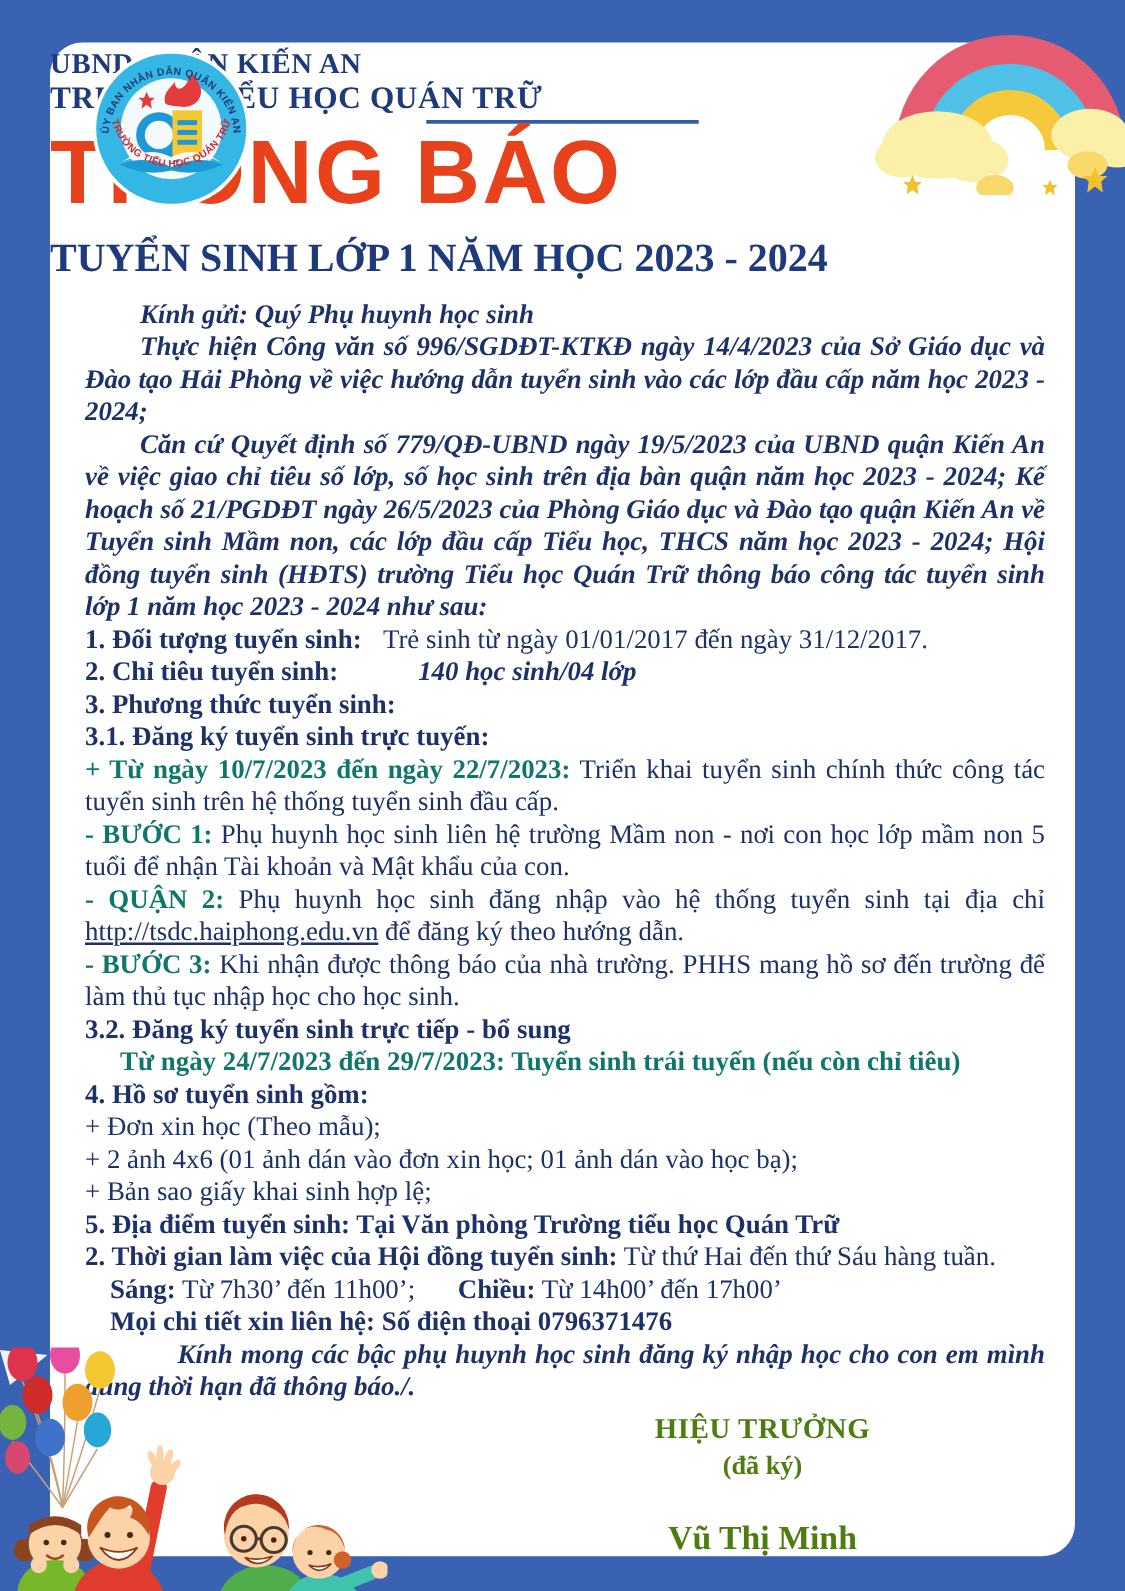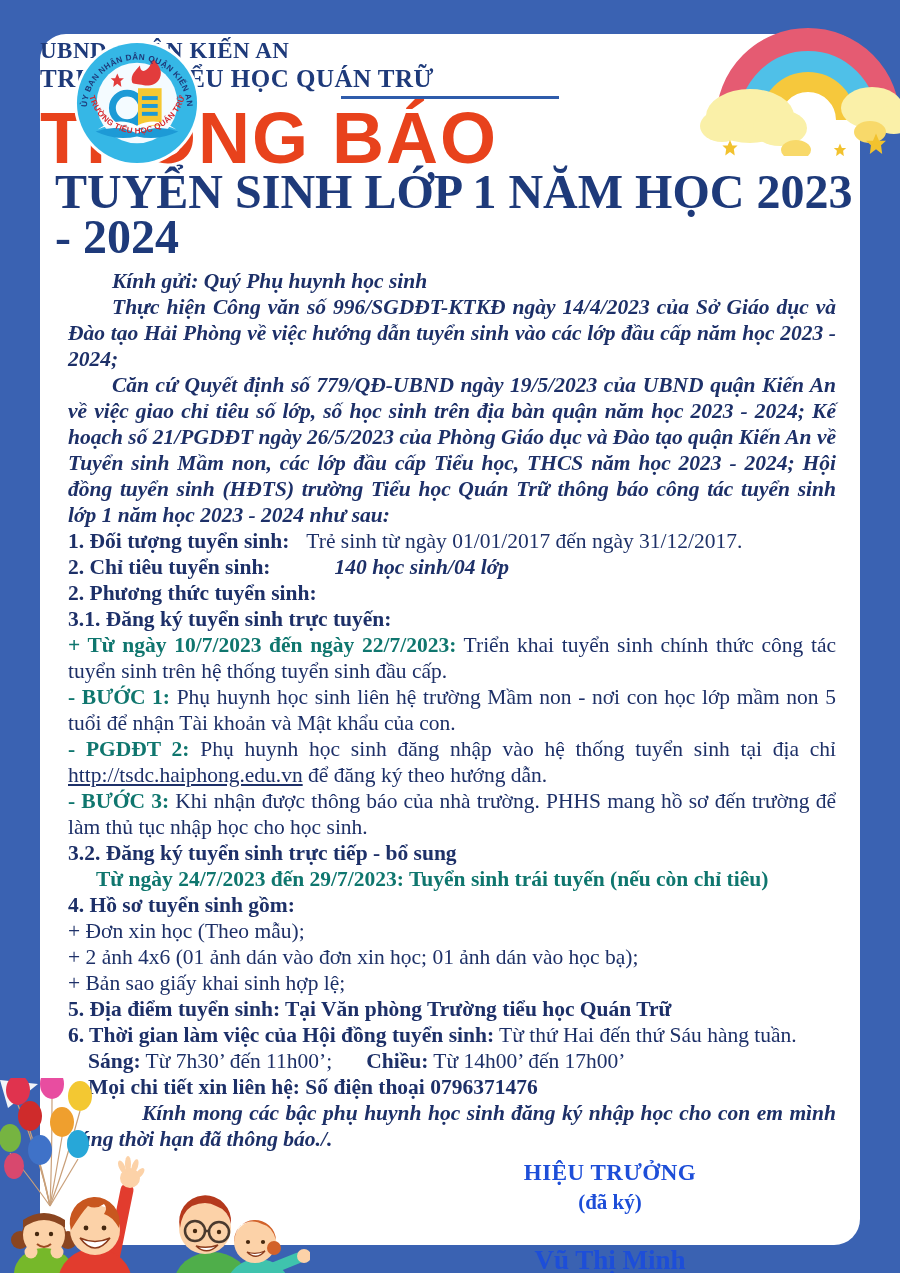--- a/index.html
+++ b/index.html
@@ -18,40 +18,40 @@
 
   .header { text-align:left; padding-top:4px; color:#1e3a7a; }
   .org1 { font-size:23px; font-weight:bold; letter-spacing:.5px; }
   .org2 { font-size:25px; font-weight:bold; margin-top:1px; letter-spacing:.5px; }
   .hrule { width:218px; height:3px; background:#2f5cab; margin:3px auto 0; }
   .main-title {
     font-family:"Liberation Sans","DejaVu Sans",sans-serif;
     font-weight:bold; color:#e8421c; font-size:72px; line-height:60px;
     letter-spacing:2px; margin-top:9px;
   }
-  .sub-title { font-weight:bold; color:#1e3a7a; font-size:48px; line-height:45px; margin-top:1px;padding-left:15px; }
+  .sub-title { font-weight:bold; color:#1e3a7a; font-size:32px; line-height:45px; margin-top:16px; }
 
   .doc { padding:9px 24px 0 28px; color:#1d3068; font-size:21.5px; line-height:26px; }
   .doc p { margin:0; }
   .jt { text-align:justify; }
   .ind { text-indent:44px; }
   .b { font-weight:bold; }
   .it { font-style:italic; }
   .red { color:#0f766e; font-weight:bold; }
   .url { text-decoration:underline; }
   .sp1 { margin-left:17px; }
   .sp2 { margin-left:64px;font-style:italic; }
   .m8 { margin-top:7px; }
   .pad20 { padding-left:20px; }
   .pad28 { padding-left:28px; }
   .addr { font-weight:bold; font-style:italic; text-indent:80px; }
   .close-ind { text-indent:74px; }
   .gap18 { margin-left:34px; }
 
-  .sig { width:340px; margin:8px 56px 0 auto; text-align:center; color:#1d4ed8; font-weight:bold; }
+  .sig { width:340px; margin:8px 56px 0 auto; text-align:center; color:#4d7c0f; font-weight:bold; }
   .sig-title { font-size:23px; letter-spacing:.5px; }
   .sig-signed { font-size:21px; margin-top:3px; }
   .sig-name { font-size:27px; margin-top:32px; }
 </style>
 </head>
 <body>
 
 <div class="page">
   <div class="card">
 
@@ -92,39 +92,39 @@
       <div class="sub-title">TUYỂN SINH LỚP 1 NĂM HỌC 2023 - 2024</div>
     </div>
 
     <div class="doc">
       <p class="ind"><span class="b it">Kính gửi: Quý Phụ huynh học sinh</span></p>
       <p class="jt ind b it">Thực hiện Công văn số 996/SGDĐT-KTKĐ ngày 14/4/2023 của Sở Giáo dục và Đào tạo Hải Phòng về việc hướng dẫn tuyển sinh vào các lớp đầu cấp năm học 2023 - 2024;</p>
       <p class="jt ind b it">Căn cứ Quyết định số 779/QĐ-UBND ngày 19/5/2023 của UBND quận Kiến An về việc giao chỉ tiêu số lớp, số học sinh trên địa bàn quận năm học 2023 - 2024; Kế hoạch số 21/PGDĐT ngày 26/5/2023 của Phòng Giáo dục và Đào tạo quận Kiến An về Tuyển sinh Mầm non, các lớp đầu cấp Tiểu học, THCS năm học 2023 - 2024; Hội đồng tuyển sinh (HĐTS) trường Tiểu học Quán Trữ thông báo công tác tuyển sinh lớp 1 năm học 2023 - 2024 như sau:</p>
 
       <p class="m8"><span class="b">1. Đối tượng tuyển sinh:</span><span class="sp1">Trẻ sinh từ ngày 01/01/2017 đến ngày 31/12/2017.</span></p>
       <p><span class="b">2. Chỉ tiêu tuyển sinh:</span><span class="sp2 b">140 học sinh/04 lớp</span></p>
-      <p class="b">2. Phương thức tuyển sinh:</p>
+      <p class="b">3. Phương thức tuyển sinh:</p>
       <p class="b">3.1. Đăng ký tuyển sinh trực tuyến:</p>
 
       <p class="jt"><span class="red">+ Từ ngày 10/7/2023 đến ngày 22/7/2023:</span> <span>Triển khai tuyển sinh chính thức công tác tuyển sinh trên hệ thống tuyển sinh đầu cấp.</span></p>
       <p class="jt"><span class="red">- BƯỚC 1:</span> <span>Phụ huynh học sinh liên hệ trường Mầm non - nơi con học lớp mầm non 5 tuổi để nhận Tài khoản và Mật khẩu của con.</span></p>
-      <p class="jt"><span class="red">- PGDĐT 2:</span> <span>Phụ huynh học sinh đăng nhập vào hệ thống tuyển sinh tại địa chỉ</span> <span class="url">http://tsdc.haiphong.edu.vn</span> <span>để đăng ký theo hướng dẫn.</span></p>
+      <p class="jt"><span class="red">- QUẬN 2:</span> <span>Phụ huynh học sinh đăng nhập vào hệ thống tuyển sinh tại địa chỉ</span> <span class="url">http://tsdc.haiphong.edu.vn</span> <span>để đăng ký theo hướng dẫn.</span></p>
       <p class="jt"><span class="red">- BƯỚC 3:</span> <span>Khi nhận được thông báo của nhà trường. PHHS mang hồ sơ đến trường để làm thủ tục nhập học cho học sinh.</span></p>
 
       <p class="b">3.2. Đăng ký tuyển sinh trực tiếp - bổ sung</p>
       <p class="pad28"><span class="red">Từ ngày 24/7/2023 đến 29/7/2023: Tuyển sinh trái tuyến (nếu còn chỉ tiêu)</span></p>
 
       <p class="b">4. Hồ sơ tuyển sinh gồm:</p>
       <p>+ Đơn xin học (Theo mẫu);</p>
       <p>+ 2 ảnh 4x6 (01 ảnh dán vào đơn xin học; 01 ảnh dán vào học bạ);</p>
       <p>+ Bản sao giấy khai sinh hợp lệ;</p>
 
       <p class="b">5. Địa điểm tuyển sinh: Tại Văn phòng Trường tiểu học Quán Trữ</p>
 
-      <p><span class="b">6. Thời gian làm việc của Hội đồng tuyển sinh:</span> <span>Từ thứ Hai đến thứ Sáu hàng tuần.</span></p>
+      <p><span class="b">2. Thời gian làm việc của Hội đồng tuyển sinh:</span> <span>Từ thứ Hai đến thứ Sáu hàng tuần.</span></p>
       <p class="pad20"><span class="b">Sáng:</span> <span>Từ 7h30’ đến 11h00’;</span><span class="b gap18">Chiều:</span> <span>Từ 14h00’ đến 17h00’</span></p>
       <p class="pad20 b">Mọi chi tiết xin liên hệ: Số điện thoại 0796371476</p>
 
       <p class="jt b it close-ind">Kính mong các bậc phụ huynh học sinh đăng ký nhập học cho con em mình đúng thời hạn đã thông báo./.</p>
 
       <div class="sig">
         <div class="sig-title">HIỆU TRƯỞNG</div>
         <div class="sig-signed">(đã ký)</div>
         <div class="sig-name">Vũ Thị Minh</div>
       </div>

